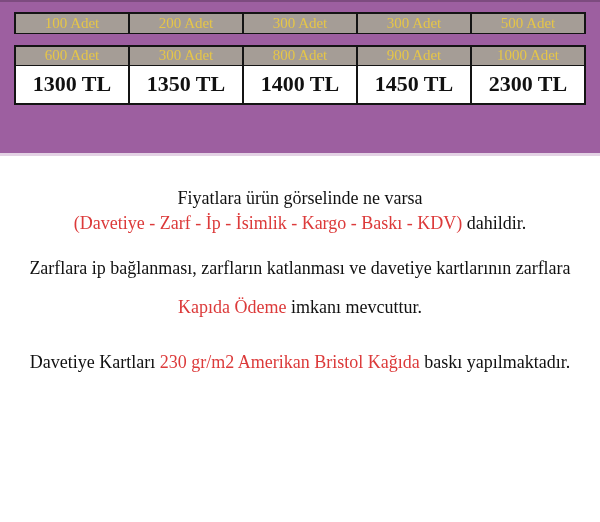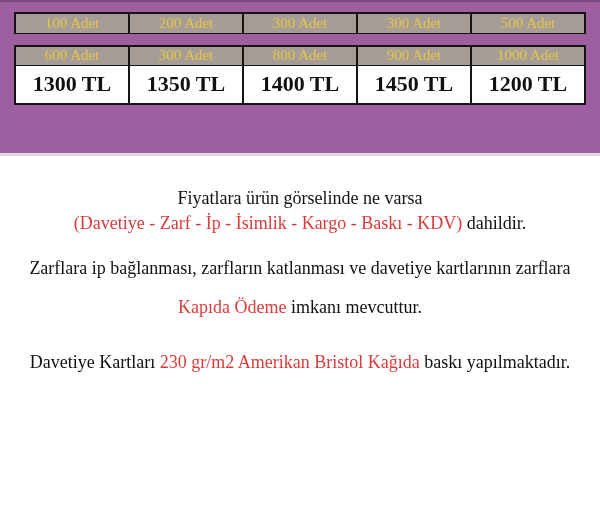--- a/index.html
+++ b/index.html
@@ -98,21 +98,21 @@
         <td>300 Adet</td>
         <td>800 Adet</td>
         <td>900 Adet</td>
         <td>1000 Adet</td>
       </tr>
       <tr class="price-row">
         <td>1300 TL</td>
         <td>1350 TL</td>
         <td>1400 TL</td>
         <td>1450 TL</td>
-        <td>1200 TL</td>
+        <td>2300 TL</td>
       </tr>
       </tbody>
     </table>
 
   </div>
 
   <div class="info">
 
 
     <p class="note-included"><span>Fiyatlara ürün görselinde ne varsa</span><br><span class="red">(Davetiye - Zarf - İp - İsimlik - Kargo - Baskı - KDV)</span><span> dahildir.</span></p>

